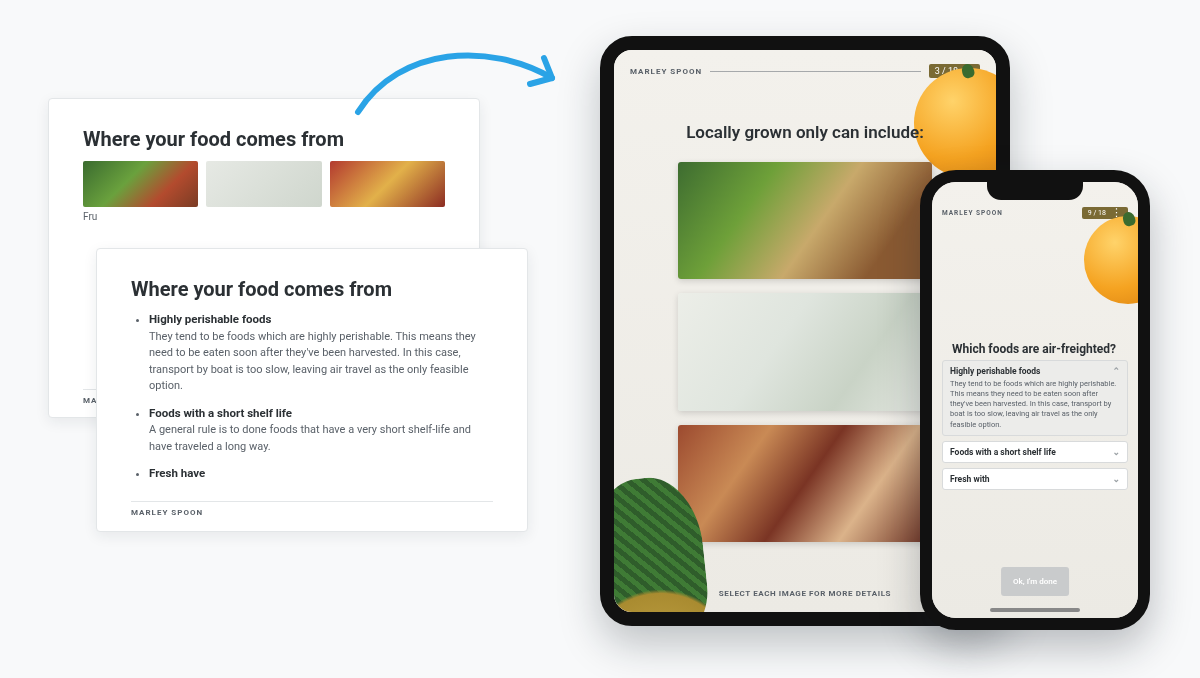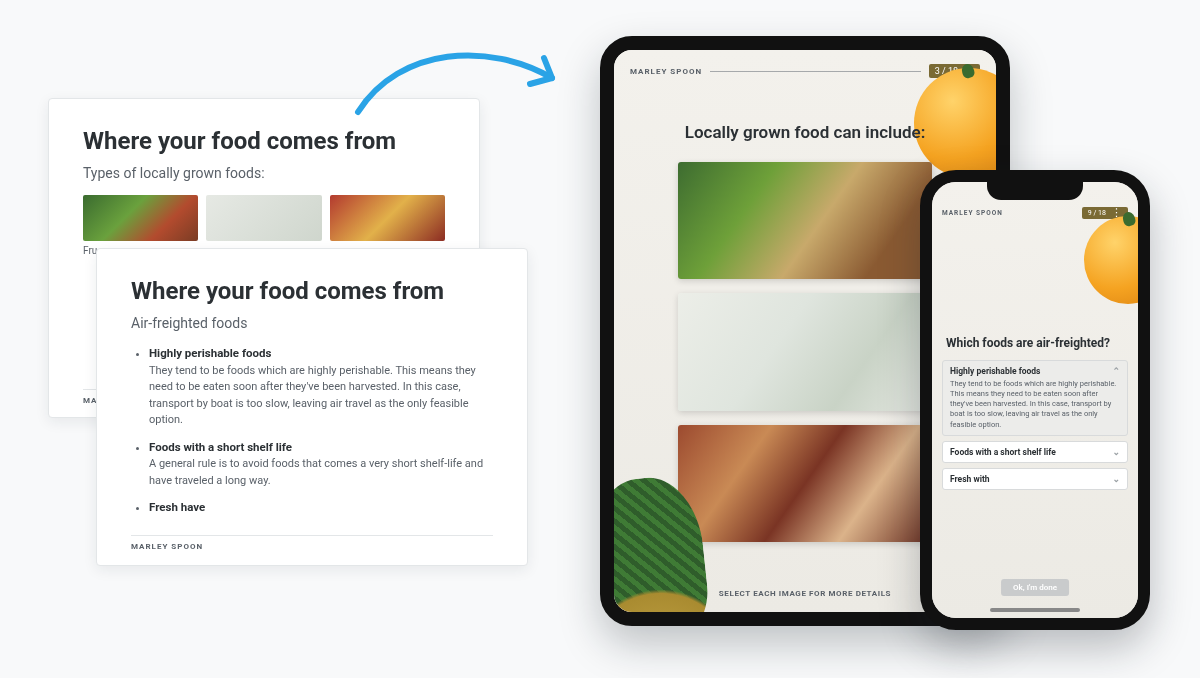--- a/index.html
+++ b/index.html
@@ -11,21 +11,21 @@
     --accent:#2aa3e6;
     --badge:#7a6a34;
     --device-black:#111;
     --marble:#efeeea;
   }
   *{box-sizing:border-box;}
   body{margin:0;background:var(--page-bg);font-family:-apple-system,BlinkMacSystemFont,"Segoe UI",Roboto,Helvetica,Arial,sans-serif;width:1200px;height:678px;overflow:hidden;color:var(--ink);}
   .canvas{position:relative;width:1200px;height:678px;}
   
   .doc-card{position:absolute;background:var(--card-bg);border:1px solid var(--border);border-radius:4px;box-shadow:0 4px 14px rgba(30,40,50,0.08);padding:28px 34px 14px 34px;}
-  .doc-card h2{margin:0 0 10px 0;font-size:24px;font-weight:700;color:var(--ink);}
+  .doc-card h2{margin:0 0 10px 0;font-size:20px;font-weight:700;color:var(--ink);}
   .doc-card .subtitle{margin:0 0 14px 0;font-size:14px;color:var(--ink-soft);}
   .doc-card ul{margin:6px 0 0 0;padding-left:18px;font-size:11px;line-height:1.5;color:var(--ink-soft);}
   .doc-card ul>li{margin-bottom:10px;}
   .doc-card ul>li>b{color:var(--ink);font-size:11.5px;}
   .foot-brand{margin-top:18px;padding-top:6px;border-top:1px solid var(--border);font-size:8px;letter-spacing:1px;color:var(--ink-soft);font-weight:700;}
   .thumb-row{display:flex;gap:8px;margin-top:6px;}
   .thumb{height:46px;flex:1;border-radius:2px;background:#ccc;}
   .thumb.veg{background:linear-gradient(135deg,#3a6b2f,#6aa13d 40%,#b34b2e 70%,#7a3c24);}
   .thumb.light{background:linear-gradient(135deg,#e6e9e4,#cfd6cd);}
   .thumb.red{background:linear-gradient(135deg,#b33a2f,#e2b14a 50%,#8c2c23);}
@@ -56,58 +56,56 @@
       radial-gradient(circle at 50% 120%,#c7a84a 0%,#a98b30 38%,transparent 40%),
       repeating-linear-gradient(45deg,#2f5d2b 0 5px,#3f7b35 5px 10px);
     border-radius:46% 46% 30% 30%;transform:rotate(-6deg);}
   .instr{position:absolute;left:0;right:0;bottom:14px;text-align:center;font-size:8px;font-weight:700;letter-spacing:.6px;color:var(--ink-soft);}
   
   .phone{position:absolute;left:920px;top:170px;width:230px;height:460px;border:12px solid var(--device-black);border-radius:36px;background:var(--marble);box-shadow:0 18px 40px rgba(20,30,40,0.28);overflow:hidden;}
   .phone .notch{position:absolute;left:50%;top:0;transform:translateX(-50%);width:96px;height:18px;background:var(--device-black);border-radius:0 0 14px 14px;z-index:3;}
   .phone .screen{position:absolute;inset:0;background:linear-gradient(180deg,#f3f1ec,#eceae4);}
   .phone .topbar{position:absolute;left:10px;right:10px;top:22px;height:18px;display:flex;align-items:center;justify-content:space-between;}
   .phone .orange{right:-34px;top:34px;width:88px;height:88px;}
-  .phone h3{position:absolute;left:12px;right:12px;top:152px;margin:2px;font-size:12px;font-weight:700;color:var(--ink);}
+  .phone h3{position:absolute;left:12px;right:12px;top:152px;margin:8px;font-size:12px;font-weight:700;color:var(--ink);}
   .accordion{position:absolute;left:10px;right:10px;top:178px;display:flex;flex-direction:column;gap:5px;}
   .acc-item{background:#fff;border:1px solid #d8dadb;border-radius:3px;padding:5px 7px;}
   .acc-item.open{background:#ececea;}
   .acc-header{font-size:8.5px;font-weight:700;color:var(--ink);display:flex;justify-content:space-between;align-items:center;}
   .acc-body{font-size:7.5px;line-height:1.35;color:var(--ink-soft);margin-top:3px;}
   .phone .home-indicator{position:absolute;left:50%;bottom:6px;transform:translateX(-50%);width:90px;height:4px;background:#888;border-radius:3px;}
-  .phone .done-btn{position:absolute;left:50%;bottom:22px;transform:translateX(-50%);font-size:8px;background:#c9cbcc;color:#fff;padding:4px 12px;border-radius:3px;font-weight:600;}
+  .phone .done-btn{position:absolute;left:50%;bottom:22px;transform:translateX(-50%);font-size:8px;background:#c9cbcc;color:#fff;padding:10px 12px;border-radius:3px;font-weight:600;}
   .chev{font-size:9px;color:#9aa0a4;}
 </style>
 </head>
 <body>
 
 <div class="canvas">
 
   <div id="card-back" class="doc-card">
     <h2>Where your food comes from</h2>
-    <p class="subtitle">Types of locally grown foods:</p>
     <div class="thumb-row">
       <div class="thumb veg"></div>
       <div class="thumb light"></div>
       <div class="thumb red"></div>
     </div>
     <div class="tiny-label">Fru</div>
     <div class="foot-brand" style="position:absolute;left:34px;right:34px;bottom:12px;">MARLEY SPOON</div>
   </div>
 
   <div id="card-front" class="doc-card">
     <h2>Where your food comes from</h2>
-    <p class="subtitle">Air-freighted foods</p>
     <ul>
       <li>
         <b>Highly perishable foods</b><br>
         <span>They tend to be foods which are highly perishable. This means they need to be eaten soon after they've been harvested. In this case, transport by boat is too slow, leaving air travel as the only feasible option.</span>
       </li>
       <li>
         <b>Foods with a short shelf life</b><br>
-        <span>A general rule is to avoid foods that comes a very short shelf-life and have traveled a long way.</span>
+        <span>A general rule is to done foods that have a very short shelf-life and have traveled a long way.</span>
       </li>
       <li>
         <b>Fresh have</b><br>
       </li>
     </ul>
     <div class="foot-brand">MARLEY SPOON</div>
   </div>
 
   <svg class="arrow" viewBox="0 0 240 100">
     <path d="M18 78 C 60 12, 150 8, 212 44" fill="none" stroke="var(--accent)" stroke-width="6" stroke-linecap="round"></path>
@@ -118,21 +116,21 @@
     <div class="screen">
       <div class="topbar">
         <span class="brand-small">MARLEY SPOON</span>
         <span class="topline"></span>
         <span class="badge">
           <span>3 / 18</span>
           <span class="dots">⋮</span>
         </span>
       </div>
       <div class="orange"></div>
-      <h3>Locally grown food can include:</h3>
+      <h3>Locally grown only can include:</h3>
       <div class="tiles">
         <div class="tile veg"></div>
         <div class="tile dairy"></div>
         <div class="tile char"></div>
       </div>
       <div class="pineapple"></div>
       <div class="instr">SELECT EACH IMAGE FOR MORE DETAILS</div>
     </div>
   </div>
 

